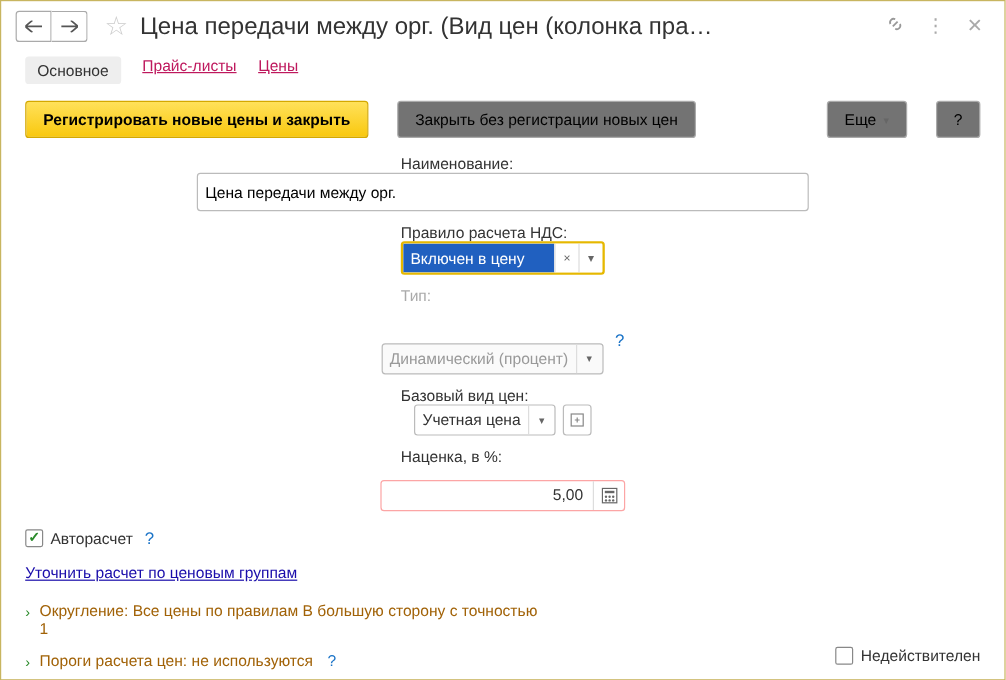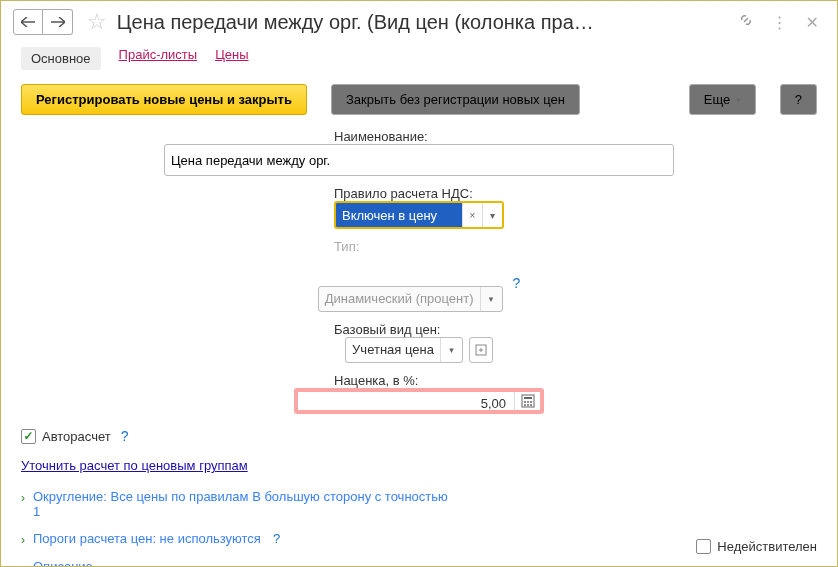--- a/index.html
+++ b/index.html
@@ -146,41 +146,42 @@
   }
   .ext-btn {
     width: 24px; height: 26px;
     border: 1px solid #bbb; border-radius: 3px;
     display: flex; align-items: center; justify-content: center;
     cursor: pointer; font-size: 11px; color: #666;
   }
   .help-link { color: #1a73c7; cursor: pointer; font-size: 14px; margin-left: 4px; }
   .num-wrap {
     display: flex;
-    border: 4px solid #fca5a5;
+    border: 1px solid #fca5a5;
     border-radius: 3px;
     height: 26px;
-    width: 250px;
+    width: 204px;
+    margin-top: 12px;
   }
   .num-val { flex: 1; text-align: right; padding: 4px 8px; font-size: 13px; }
   .num-btn { width: 26px; display:flex;align-items:center;justify-content:center;border-left:1px solid #ddd;cursor:pointer; }
   .checkbox-row { display: flex; align-items: center; gap: 6px; padding: 4px 0 10px 0; }
   .checkbox {
     width: 15px; height: 15px; border: 1px solid #888; border-radius: 2px;
     display: flex; align-items: center; justify-content: center;
     color: #2a8a2a; font-size: 12px; font-weight: bold;
     cursor: pointer;
   }
   .link { color: #1a0dab; text-decoration: underline; cursor: pointer; font-size: 13px; }
   .section-link {
     display: flex; align-items: flex-start; gap: 8px;
     padding: 6px 0; cursor: pointer;
   }
   .section-arrow { color: #2a8a2a; font-size: 12px; padding-top: 2px; }
-  .section-text { color: #3b82f6; font-size: 13px; }
+  .section-text { color: #a16207; font-size: 13px; }
   .section-help { color: #1a73c7; margin-left: 4px; }
   .footer {
     position: absolute;
     bottom: 12px; right: 20px;
     display: flex; align-items: center; gap: 6px;
   }
   .footer .checkbox { color: transparent; }
   svg.calc-icon { width:14px; height:14px; }
 </style>
 </head>

